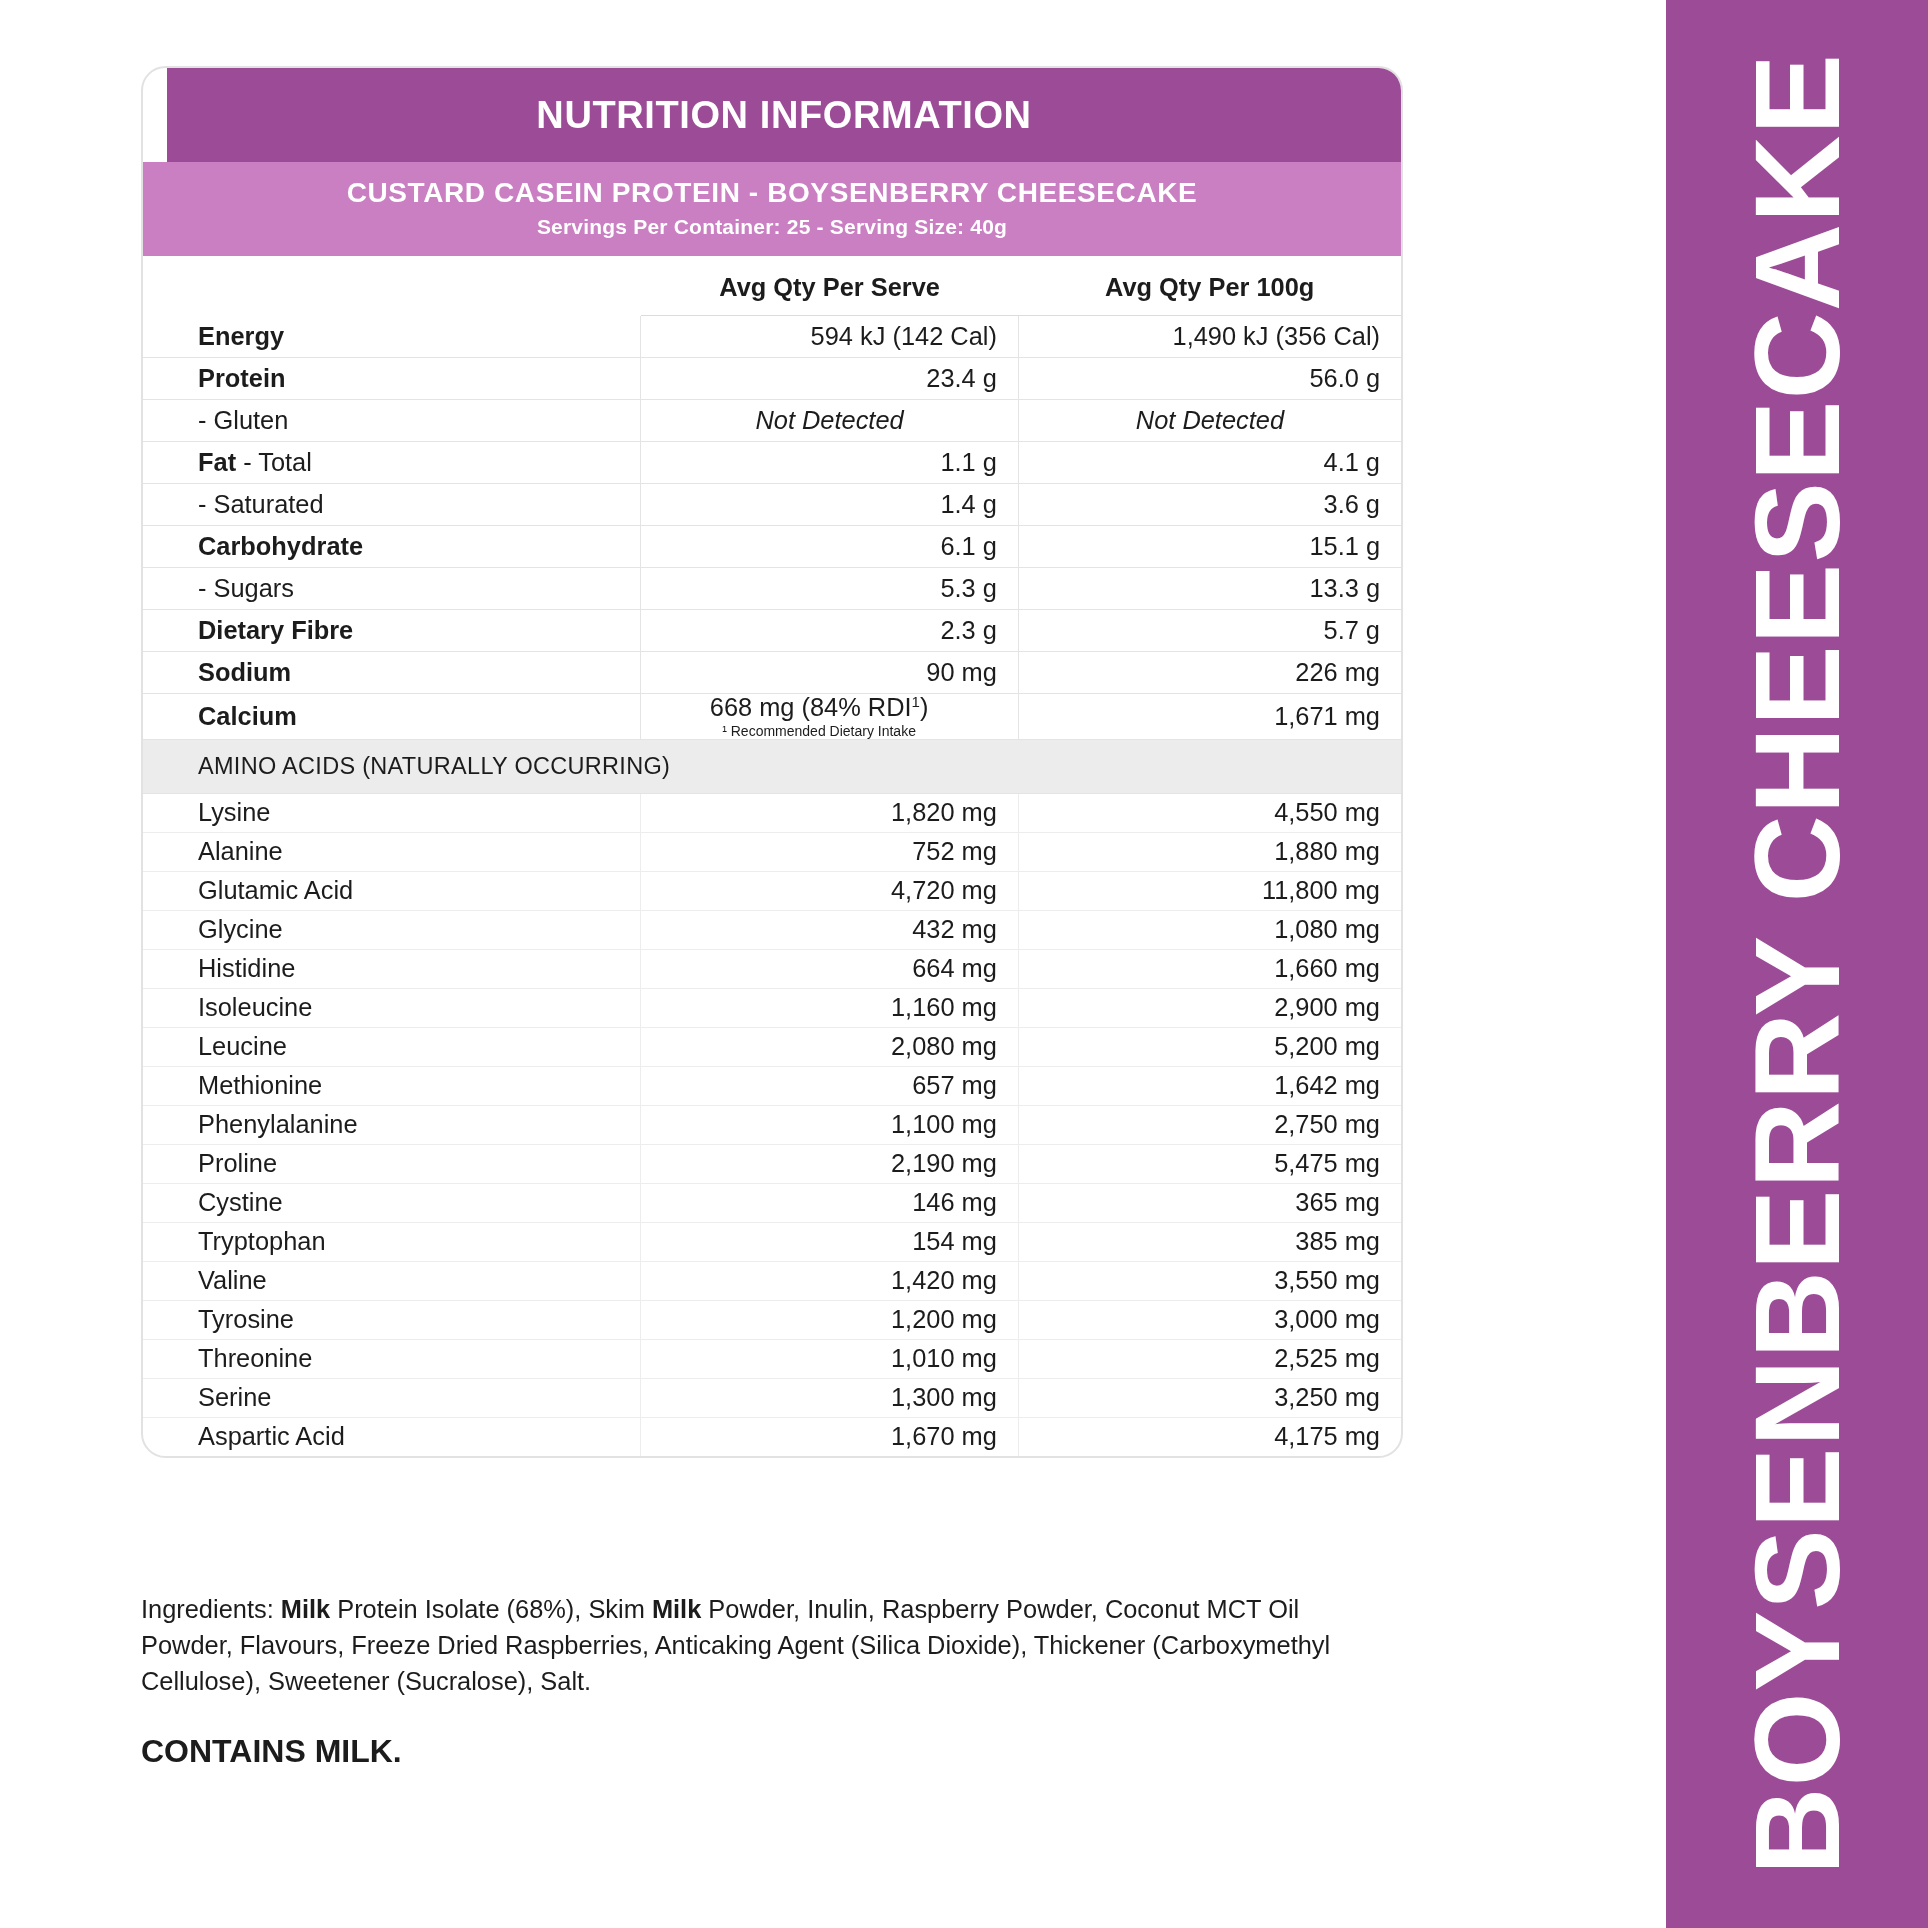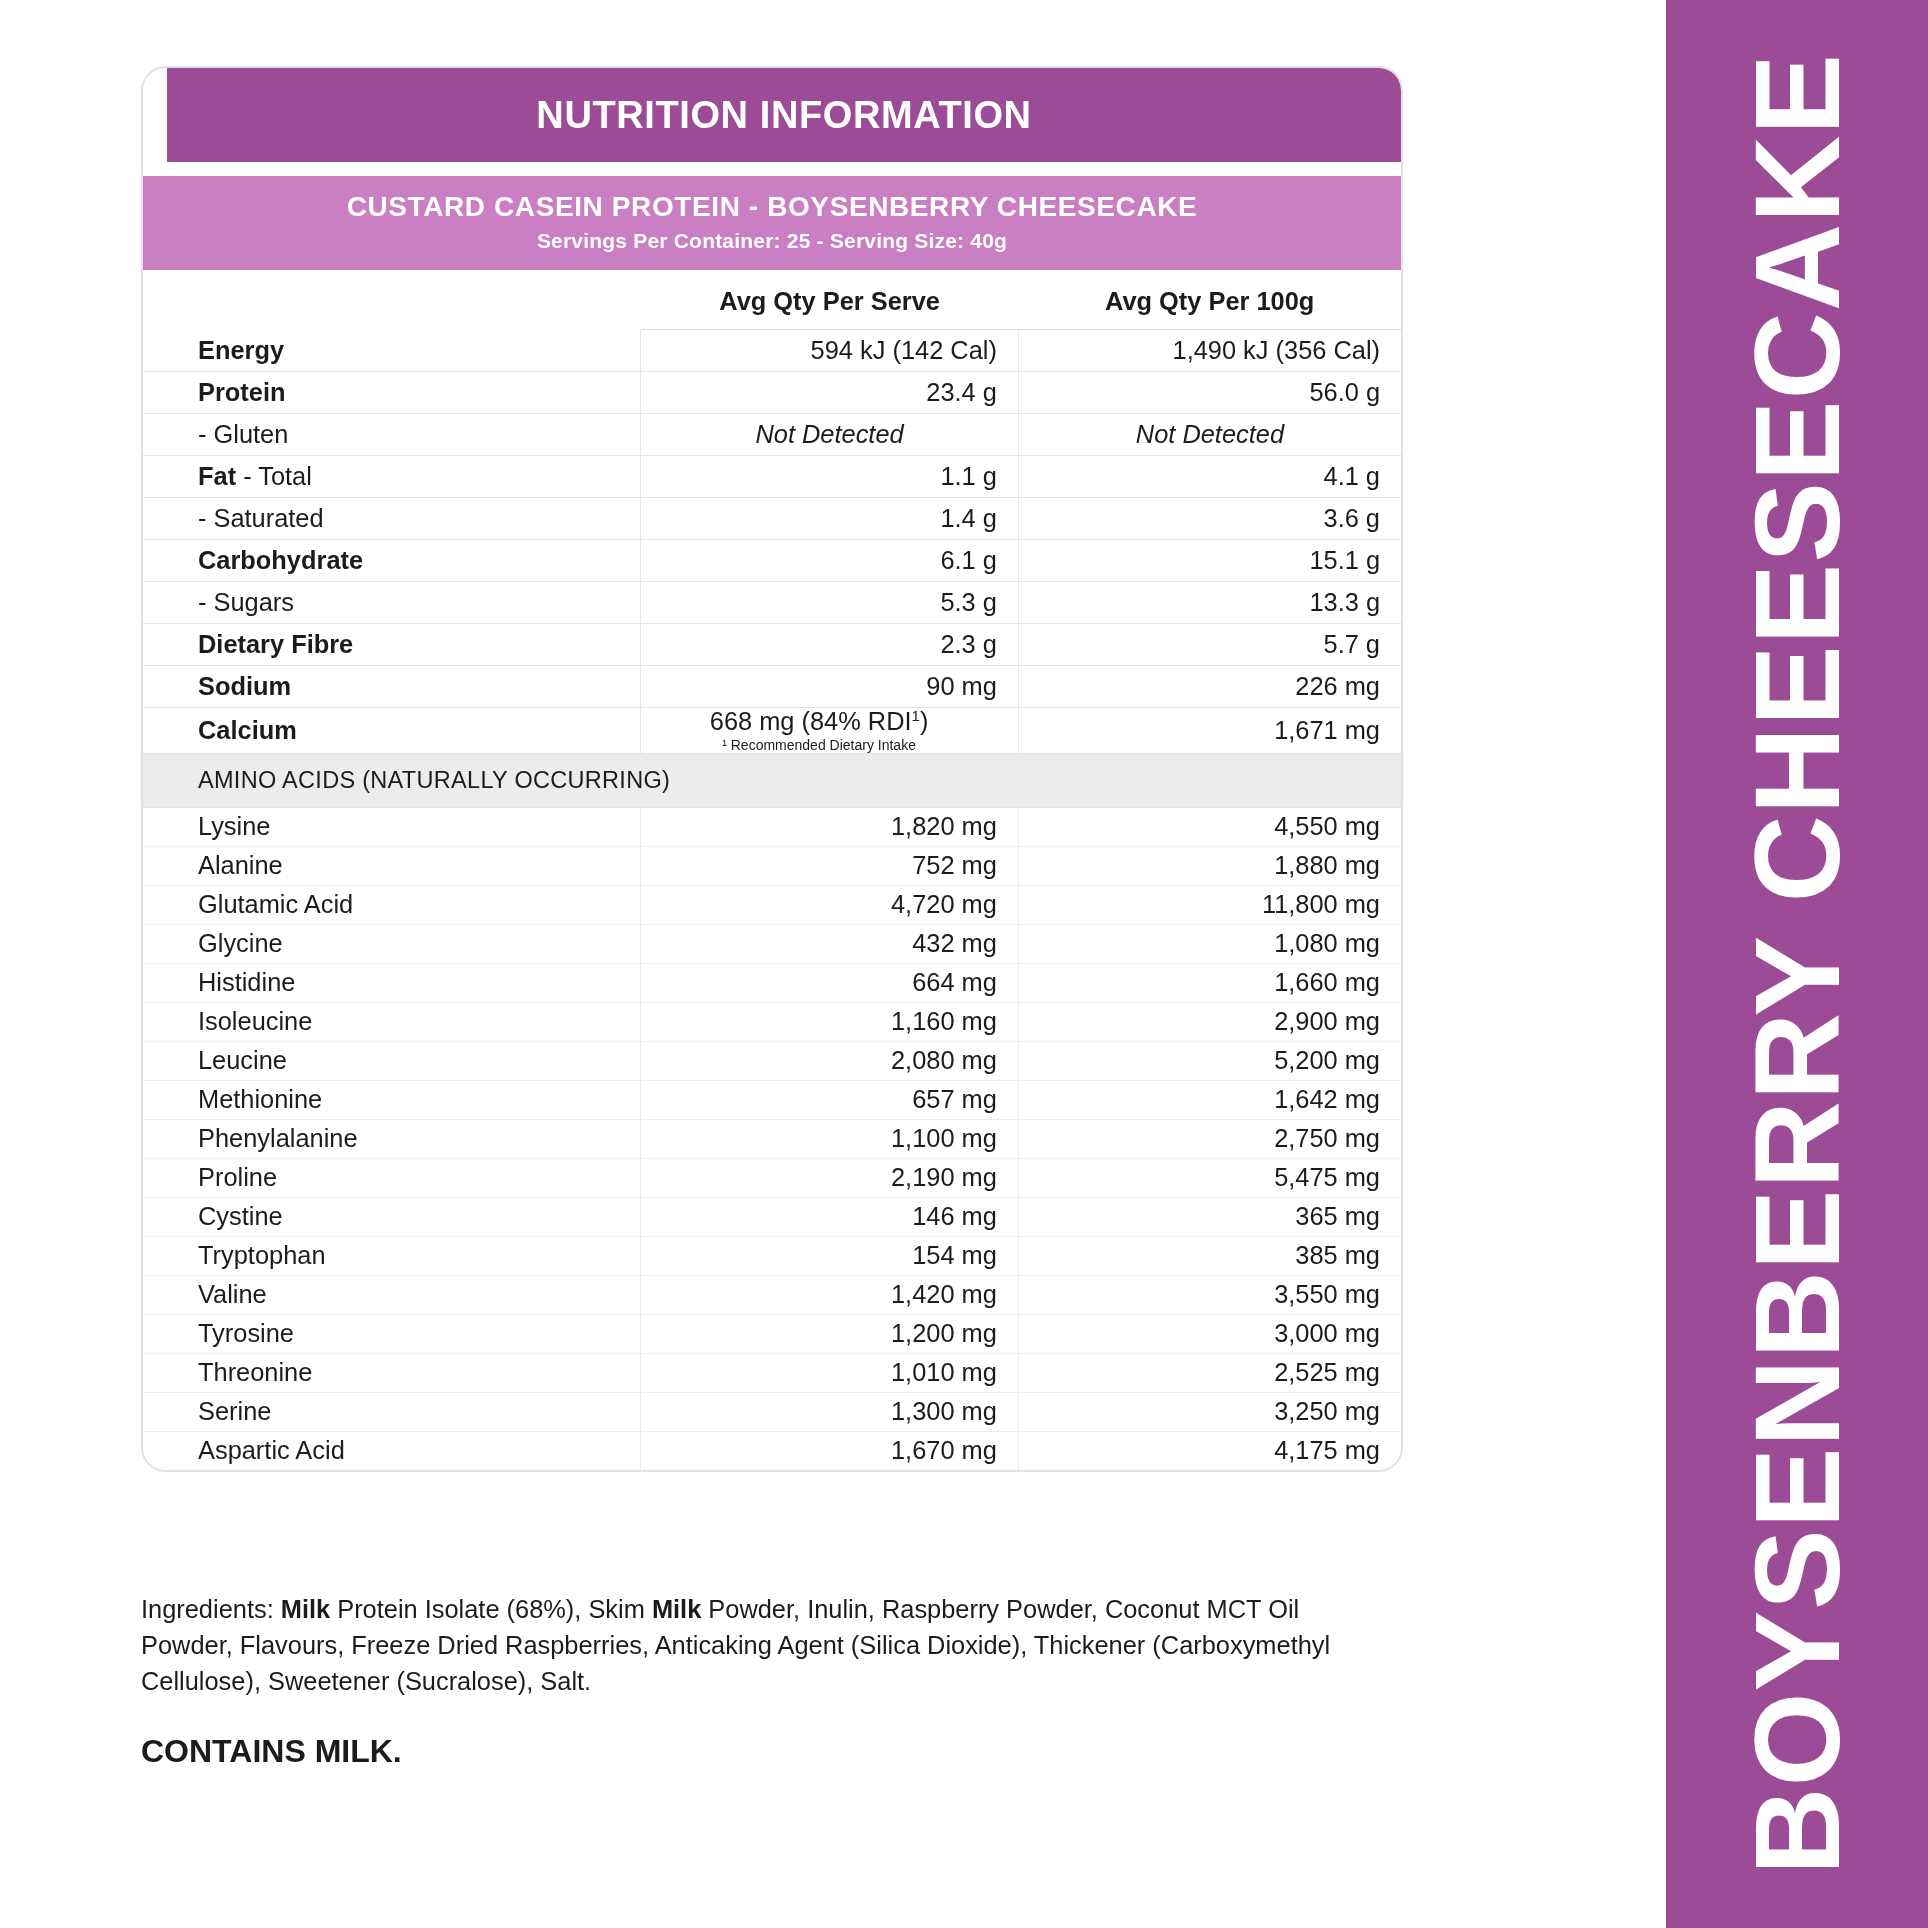--- a/index.html
+++ b/index.html
@@ -60,21 +60,20 @@
     font-weight: bold;
     letter-spacing: 0.6px;
     padding: 26px 9.4px 24.5px 9.4px;
     margin-left: 24px;
   }
   #header-sub {
     background: #C97FC2;
     color: #ffffff;
     text-align: center;
     padding: 15px 9.4px 17px 9.4px;
-    margin-top: 14px;
   }
   #header-sub .line1 {
     font-size: 28px;
     font-weight: bold;
     letter-spacing: 0.6px;
   }
   #header-sub .line2 {
     font-size: 21px;
     font-weight: bold;
     margin-top: 6.6px;

